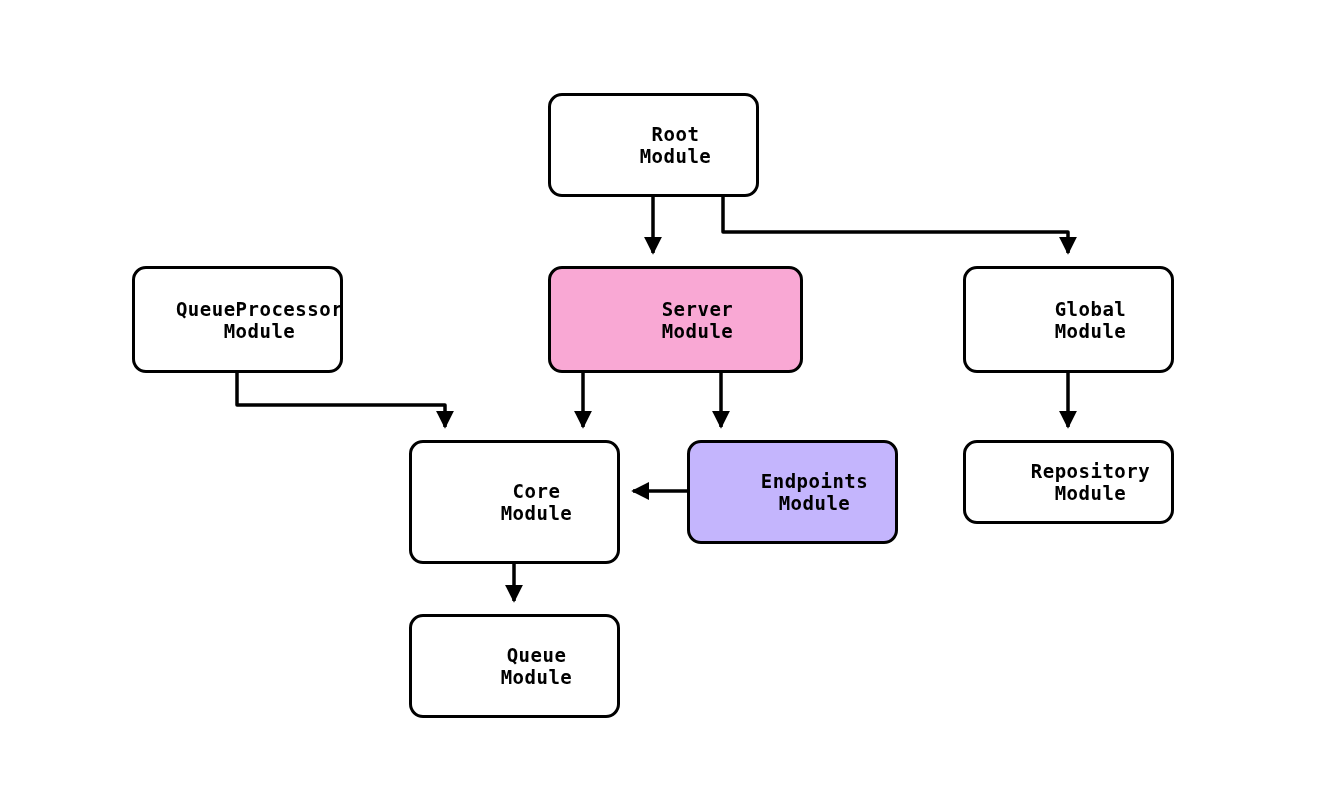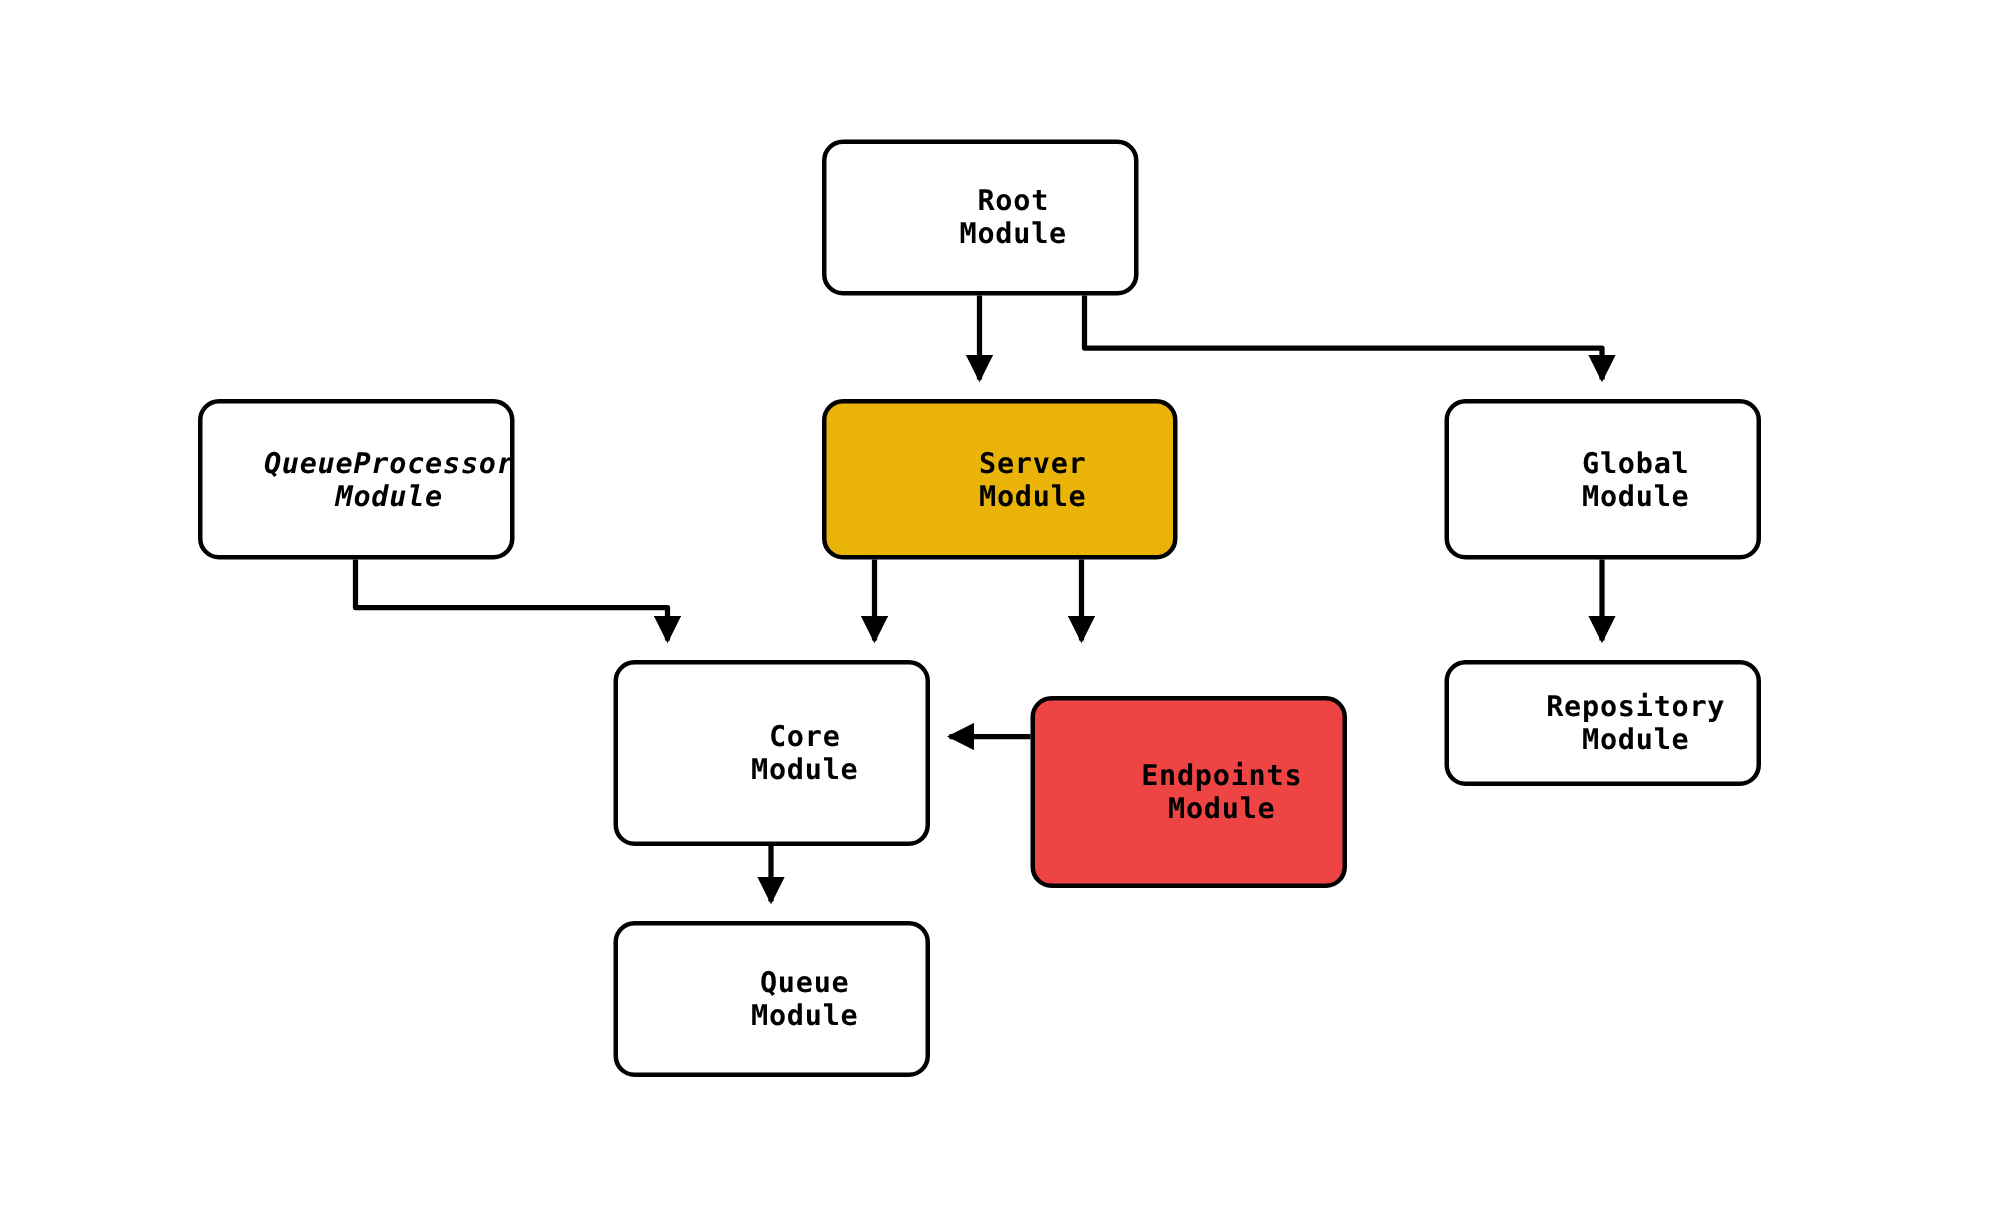--- a/index.html
+++ b/index.html
@@ -74,41 +74,41 @@
     <path d="M 514 544 L 514 601" fill="none" stroke="#000000" stroke-width="3.5" marker-end="url(#arrowhead)"></path>
 
     <path d="M 1068 373 L 1068 427" fill="none" stroke="#000000" stroke-width="3.5" marker-end="url(#arrowhead)"></path>
   </svg>
 
   <div class="node" style="left: 548px; top: 93px; width: 211px; height: 104px; background: rgb(255, 255, 255); border-color: rgb(0, 0, 0);">
     <span class="node-line">Root</span>
     <span class="node-line">Module</span>
   </div>
 
-  <div class="node" style="left: 132px; top: 266px; width: 211px; height: 107px; background: rgb(255, 255, 255); border-color: rgb(0, 0, 0); font-style: italic;">
+  <div class="node" style="left: 132px; top: 266px; width: 211px; height: 107px; background: rgb(255, 255, 255); border-color: rgb(0, 0, 0);">
     <span class="node-line">QueueProcessor</span>
     <span class="node-line">Module</span>
   </div>
 
-  <div class="node" style="left: 548px; top: 266px; width: 237px; height: 107px; background: #eab308; border-color: rgb(0, 0, 0);">
+  <div class="node" style="left: 548px; top: 266px; width: 255px; height: 107px; background: #f9a8d4; border-color: rgb(0, 0, 0);">
     <span class="node-line">Server</span>
     <span class="node-line">Module</span>
   </div>
 
   <div class="node" style="left: 963px; top: 266px; width: 211px; height: 107px; background: rgb(255, 255, 255); border-color: rgb(0, 0, 0);">
     <span class="node-line">Global</span>
     <span class="node-line">Module</span>
   </div>
 
   <div class="node" style="left: 409px; top: 440px; width: 211px; height: 124px; background: rgb(255, 255, 255); border-color: rgb(0, 0, 0);">
     <span class="node-line">Core</span>
     <span class="node-line">Module</span>
   </div>
 
-  <div class="node" style="left: 687px; top: 440px; width: 211px; height: 128px; background: #ef4444; border-color: rgb(0, 0, 0); margin-top: 24px;">
+  <div class="node" style="left: 687px; top: 440px; width: 211px; height: 104px; background: #c4b5fd; border-color: rgb(0, 0, 0);">
     <span class="node-line">Endpoints</span>
     <span class="node-line">Module</span>
   </div>
 
   <div class="node" style="left: 963px; top: 440px; width: 211px; height: 84px; background: rgb(255, 255, 255); border-color: rgb(0, 0, 0);">
     <span class="node-line">Repository</span>
     <span class="node-line">Module</span>
   </div>
 
   <div class="node" style="left: 409px; top: 614px; width: 211px; height: 104px; background: rgb(255, 255, 255); border-color: rgb(0, 0, 0);">

